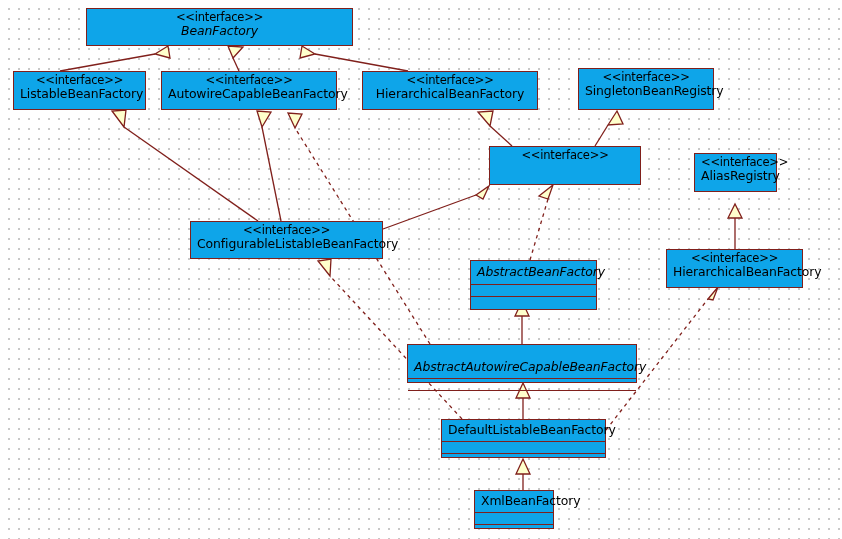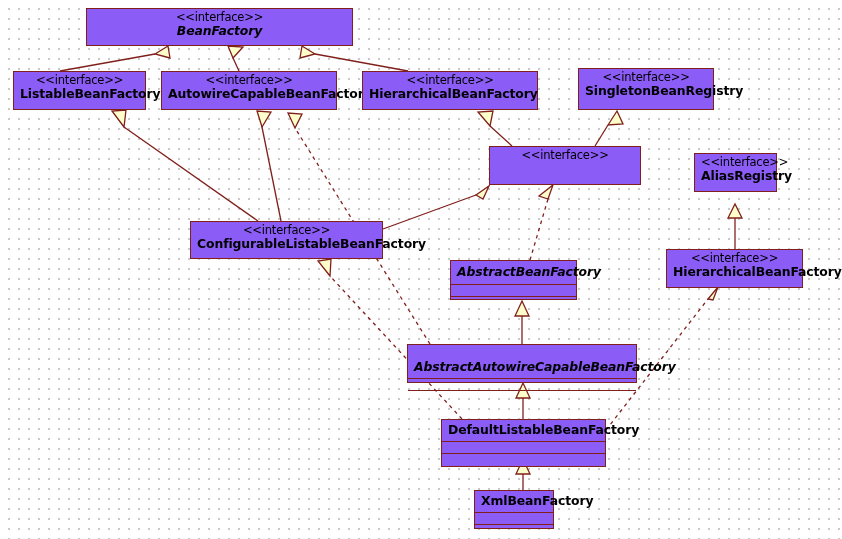--- a/index.html
+++ b/index.html
@@ -30,41 +30,41 @@
     left: 0;
     top: 0;
     width: 842px;
     height: 539px;
     pointer-events: none;
   }
   .uml-box {
     position: absolute;
     box-sizing: border-box;
     border: 1.6px solid #80201c;
-    background: #8b5cf6;
+    background: #0ea5e9;
     z-index: 5;
   }
   .uml-head {
     box-sizing: border-box;
     padding: 2px 6px 3px 6px;
     text-align: center;
     line-height: 1.12;
   }
   .stereotype {
     display: block;
     font-size: 11.5px;
     font-weight: normal;
     color: #000000;
     letter-spacing: -0.2px;
     white-space: nowrap;
   }
   .cname {
     display: block;
     font-size: 12.4px;
-    font-weight: bold;
+    font-weight: normal;
     color: #000000;
     white-space: nowrap;
     letter-spacing: -0.1px;
   }
   .cname.abstract {
     font-style: italic;
   }
   .compartment {
     border-top: 1.6px solid #80201c;
     height: 11px;
@@ -72,23 +72,23 @@
   
   #box-beanfactory            { left: 86px;  top: 8px;   width: 267px; height: 38px; }
   #box-listablebeanfactory    { left: 13px;  top: 71px;  width: 133px; height: 39px; }
   #box-autowirecapable        { left: 161px; top: 71px;  width: 176px; height: 39px; }
   #box-hierarchical           { left: 362px; top: 71px;  width: 176px; height: 39px; }
   #box-singletonregistry      { left: 578px; top: 68px;  width: 136px; height: 42px; }
   #box-configurablebean       { left: 489px; top: 146px; width: 152px; height: 39px; }
   #box-aliasregistry          { left: 694px; top: 153px; width: 83px;  height: 39px; }
   #box-configurablelistable   { left: 190px; top: 221px; width: 193px; height: 38px; }
   #box-beandefinitionregistry { left: 666px; top: 249px; width: 137px; height: 39px; }
-  #box-abstractbeanfactory    { left: 450px; top: 260px; width: 127px; height: 40px; }
+  #box-abstractbeanfactory    { left: 470px; top: 260px; width: 127px; height: 50px; }
   #box-abstractautowire       { left: 407px; top: 344px; width: 230px; height: 39px; }
-  #box-defaultlistable        { left: 441px; top: 419px; width: 165px; height: 48px; }
+  #box-defaultlistable        { left: 441px; top: 419px; width: 165px; height: 39px; }
   #box-xmlbeanfactory         { left: 474px; top: 490px; width: 80px;  height: 39px; }
 </style>
 </head>
 <body>
 
 <div id="diagram-canvas">
 
   <svg id="edge-layer" viewBox="0 0 842 539" width="842" height="539" xmlns="http://www.w3.org/2000/svg">
     <g fill="none" stroke="#80201c" stroke-width="1.3">
 

